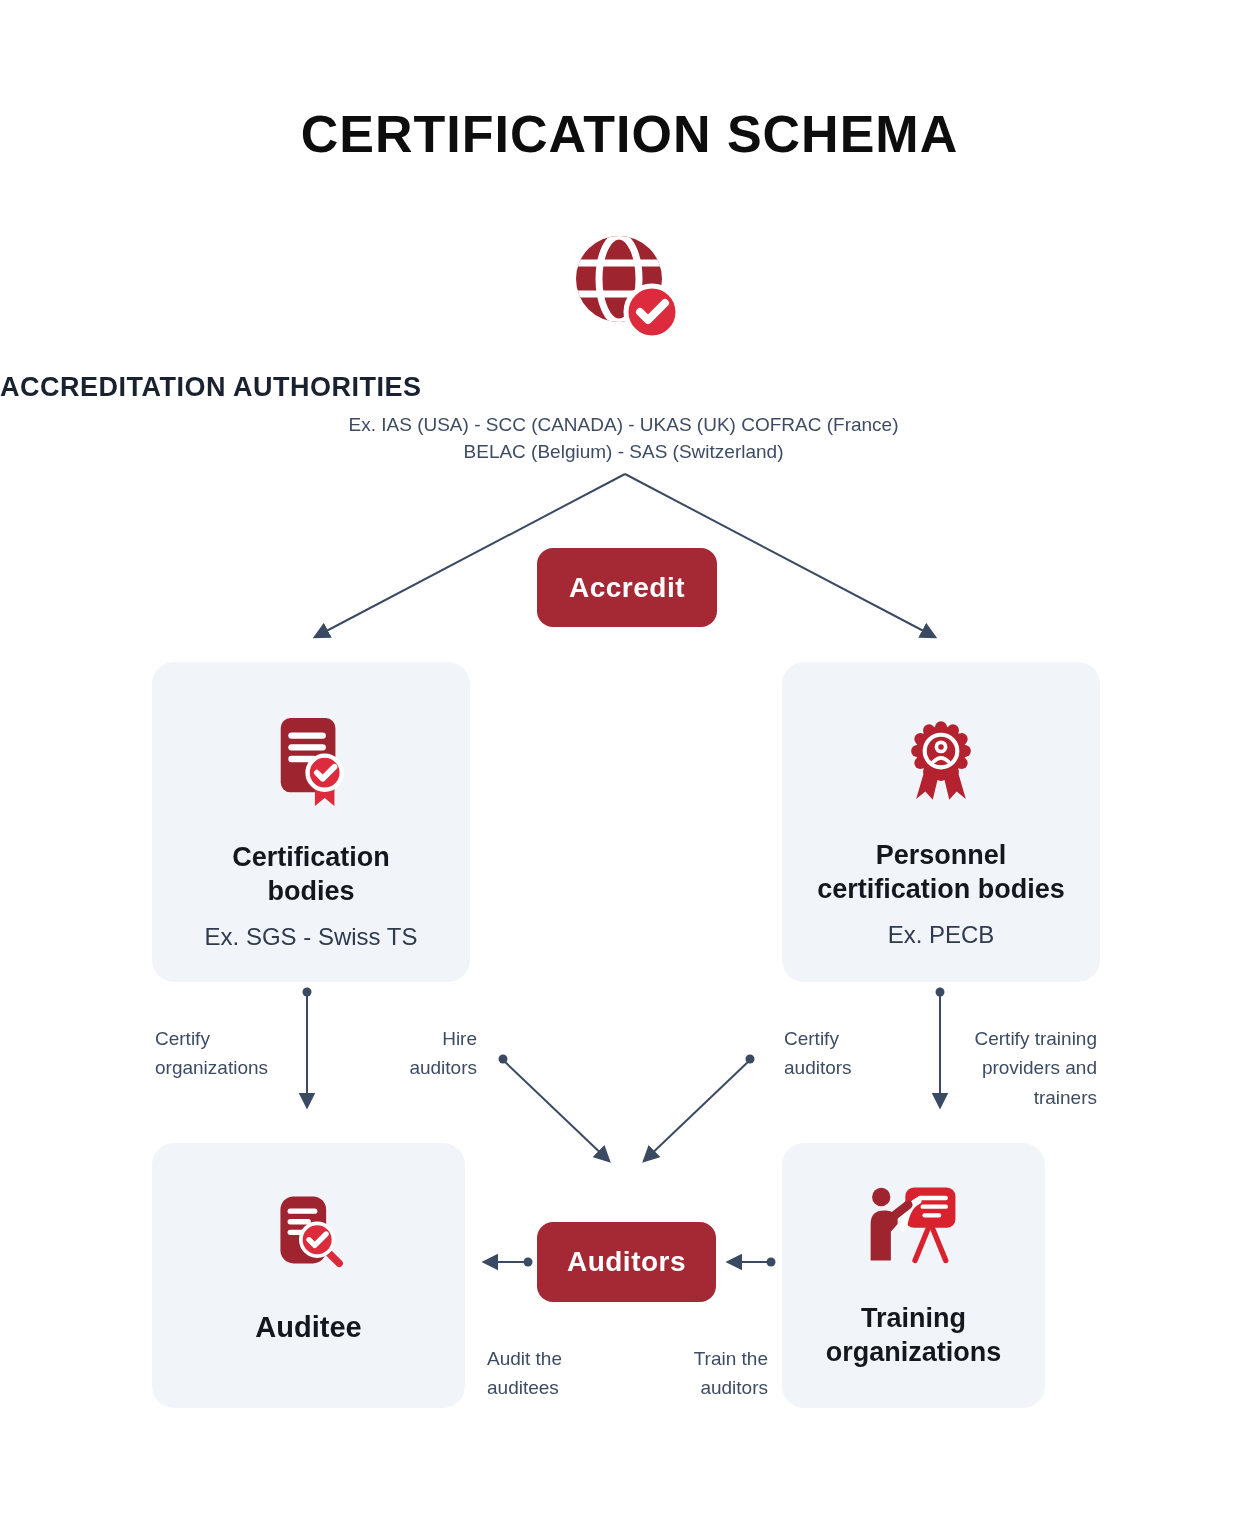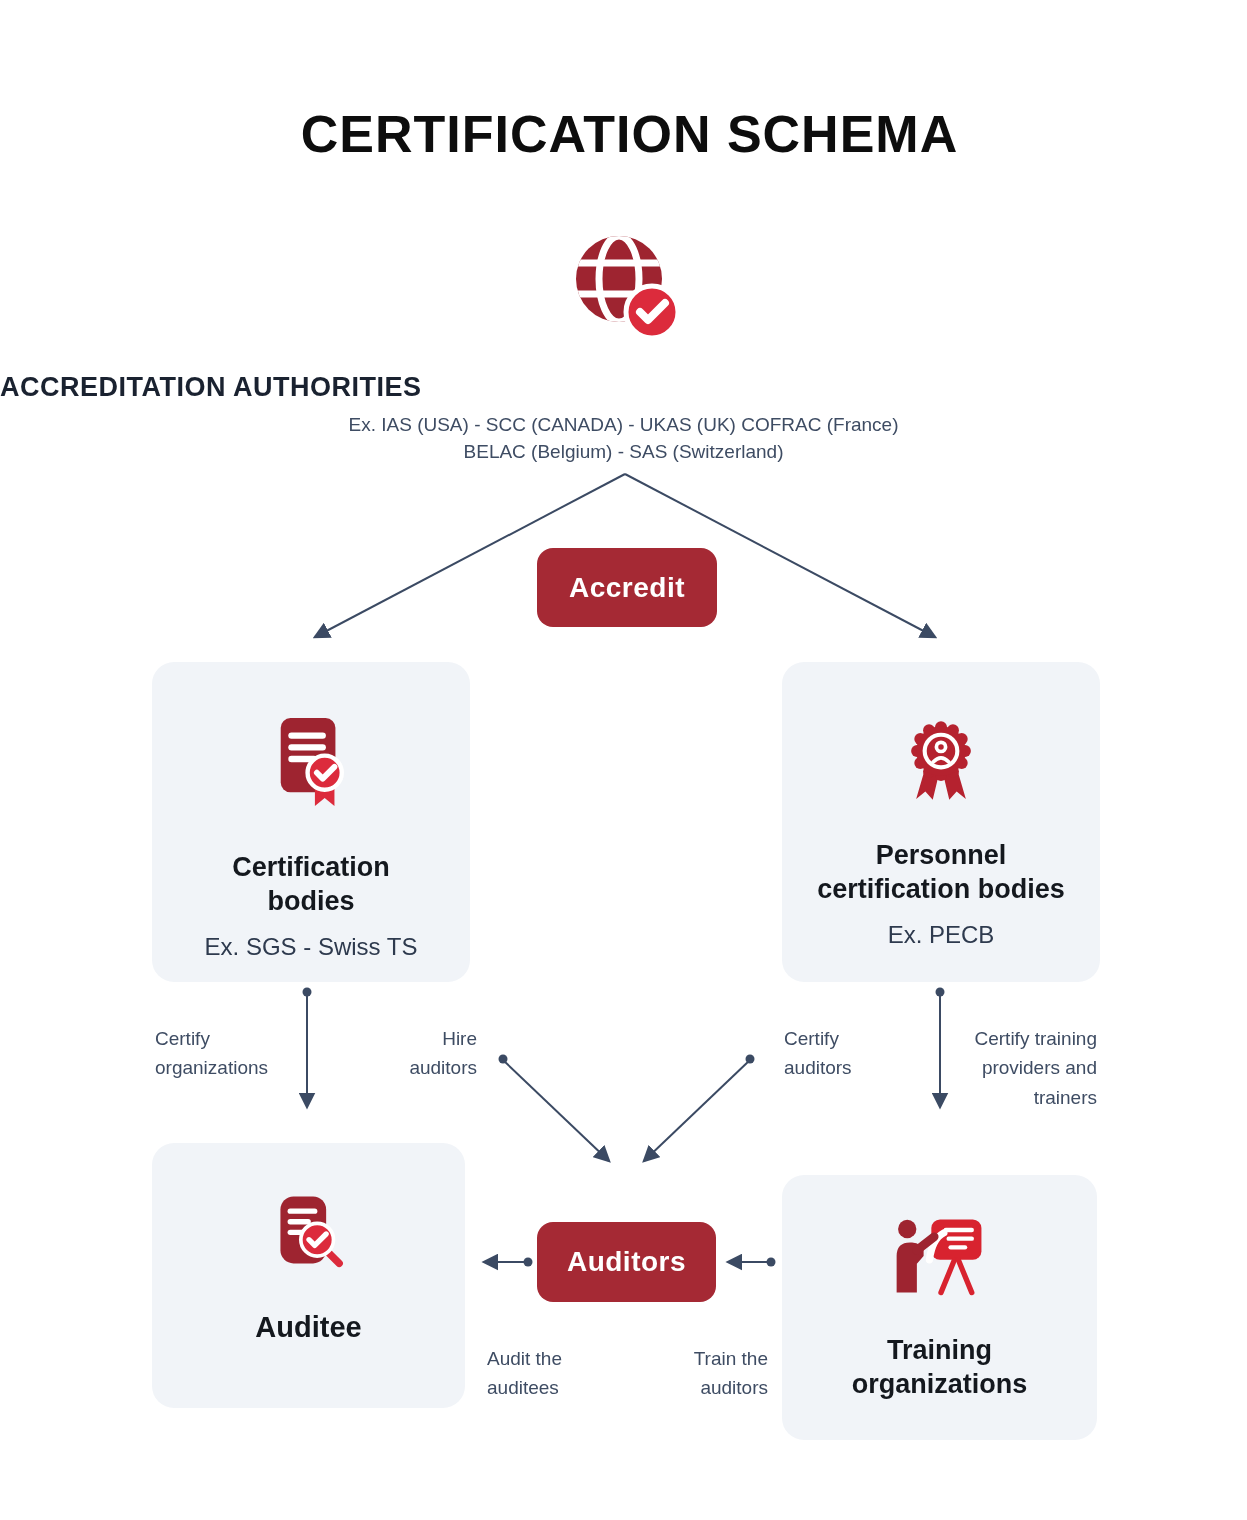--- a/index.html
+++ b/index.html
@@ -110,21 +110,21 @@
       <g stroke="#ffffff" stroke-width="6.5" stroke-linecap="round">
         <line x1="23" y1="24" x2="55" y2="24"></line>
         <line x1="23" y1="36" x2="55" y2="36"></line>
         <line x1="23" y1="48" x2="46" y2="48"></line>
       </g>
       <path d="M47,72 L47,96 L57,88 L67,96 L67,72 Z" fill="#DC2B3C"></path>
       <circle cx="57" cy="62" r="17.5" fill="#DC2B3C" stroke="#ffffff" stroke-width="4.5"></circle>
       <path d="M49,62 l6,6 l12,-12" stroke="#ffffff" stroke-width="6" fill="none" stroke-linecap="round" stroke-linejoin="round"></path>
     </svg>
   </div>
-  <div class="box-title" style="margin-top:40px;">
+  <div class="box-title" style="margin-top:30px;">
     <div>Certification</div>
     <div>bodies</div>
   </div>
   <div class="box-example">Ex. SGS - Swiss TS</div>
 </div>
 
 <div class="abs box" style="left:782px;top:662px;width:318px;height:320px;align-items:center;">
   <div style="margin-top:54px;">
     <svg width="92" height="94" viewBox="0 0 100 102">
       <g fill="#B5222F">
@@ -202,21 +202,21 @@
 
 <div class="abs edge-label ta-l" style="left:487px;top:1344px;">
   <div>Audit the</div>
   <div>auditees</div>
 </div>
 <div class="abs edge-label ta-r" style="left:600px;top:1344px;width:168px;">
   <div>Train the</div>
   <div>auditors</div>
 </div>
 
-<div class="abs box" style="left:782px;top:1143px;width:315px;height:265px;margin-top:32px;">
+<div class="abs box" style="left:782px;top:1143px;width:263px;height:265px;">
   <div style="margin-top:40px;">
     <svg width="106" height="82" viewBox="0 0 110 84">
       <rect x="46" y="4" width="52" height="42" rx="9" fill="#D8232F"></rect>
       <g stroke="#ffffff" stroke-width="4.5" stroke-linecap="round" fill="none">
         <line x1="61" y1="15" x2="88" y2="15"></line>
         <line x1="64" y1="24" x2="88" y2="24"></line>
         <line x1="66" y1="33" x2="81" y2="33"></line>
       </g>
       <path d="M44,46 Q47,24 59,18" stroke="#ffffff" stroke-width="7.5" fill="none" stroke-linecap="round"></path>
       <g stroke="#D8232F" stroke-width="5.5" stroke-linecap="round">

